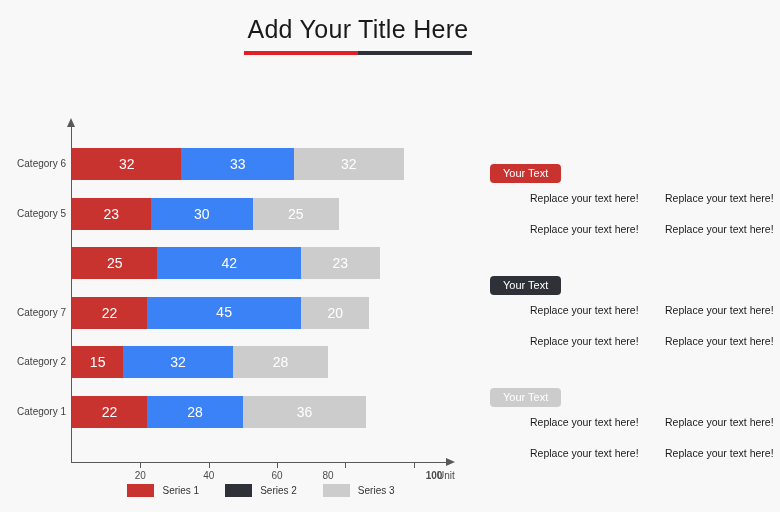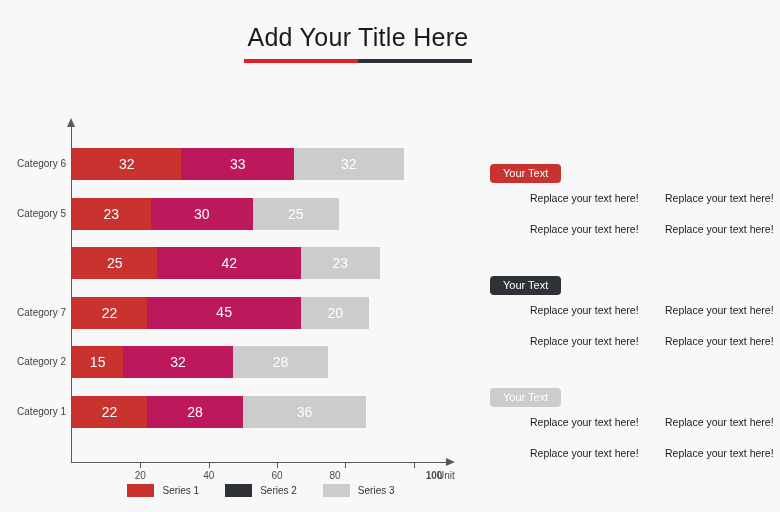--- a/index.html
+++ b/index.html
@@ -13,21 +13,21 @@
     font-family: "Liberation Sans", sans-serif;
     overflow: hidden;
     position: relative;
     color: #333333;
   }
 
   
   #title-block {
     position: absolute;
     left: 0;
-    top: 22px;
+    top: 14px;
     width: 716px;
     text-align: center;
   }
   #page-title {
     font-size: 25px;
     font-weight: normal;
     color: #1a1a1a;
     letter-spacing: 0.3px;
     line-height: 30px;
   }
@@ -130,21 +130,21 @@
   }
   .seg {
     height: 32px;
     line-height: 32px;
     text-align: center;
     font-size: 14px;
     overflow: hidden;
     box-sizing: border-box;
   }
   .seg-s1 { background: #c8322f; color: #ffffff; }
-  .seg-s2 { background: #be185d; color: #ffffff; }
+  .seg-s2 { background: #3b82f6; color: #ffffff; }
   .seg-s3 { background: #cccccc; color: #ffffff; }
 
   
   #legend {
     position: absolute;
     left: 72px;
     top: 366px;
     width: 378px;
     display: flex;
     justify-content: center;
@@ -216,21 +216,21 @@
   <div id="x-axis-arrow"></div>
 
   <div id="ticks">
       <div class="x-tick" style="left: 140.364px;"></div>
       <div class="x-tick-label" style="left: 140.364px;">20</div>
       <div class="x-tick" style="left: 208.727px;"></div>
       <div class="x-tick-label" style="left: 208.727px;">40</div>
       <div class="x-tick" style="left: 277.091px;"></div>
       <div class="x-tick-label" style="left: 277.091px;">60</div>
       <div class="x-tick" style="left: 345.455px;"></div>
-      <div class="x-tick-label" style="left: 335px;">80</div>
+      <div class="x-tick-label" style="left: 328px;">80</div>
       <div class="x-tick" style="left: 413.818px;"></div>
       <div class="x-tick-label" style="left: 434px; font-weight: bold;">100</div>
     </div>
   <div id="unit-label">Unit</div>
 
   <div id="bars">
       <div class="bar-row" style="top: 30px;">
         <div class="cat-label">Category 6</div>
         <div class="seg seg-s1" style="width: 109.382px;">32</div>
         <div class="seg seg-s2" style="width: 112.8px;">33</div>

